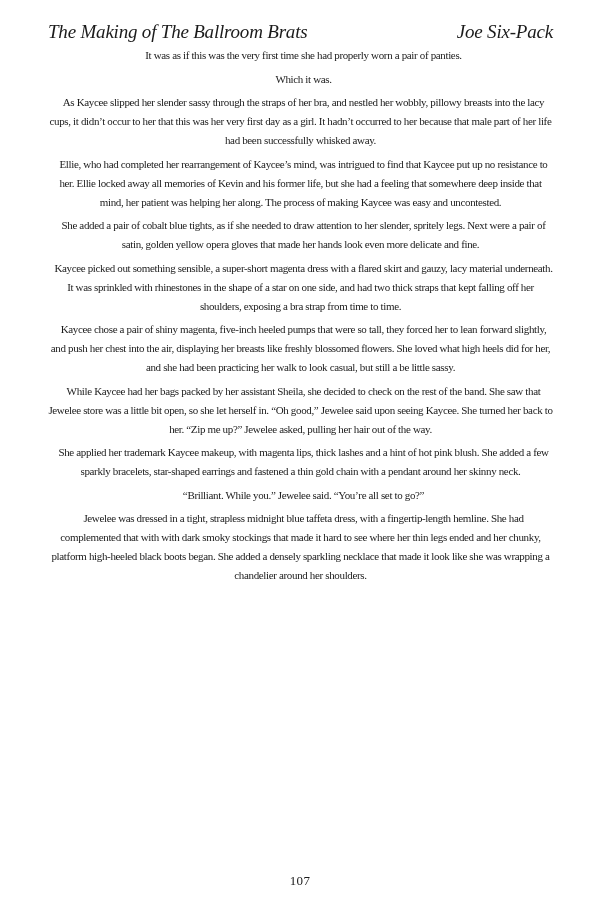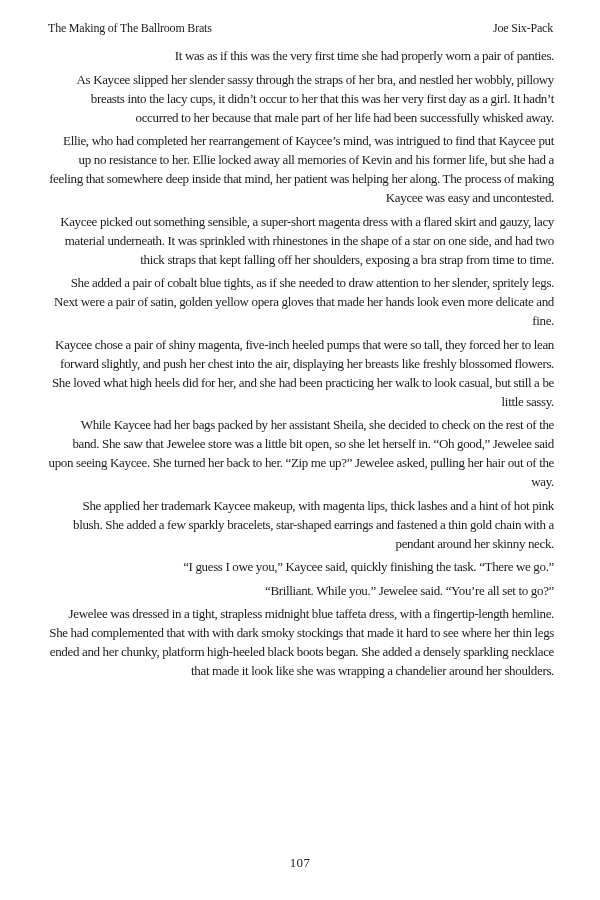--- a/index.html
+++ b/index.html
@@ -17,70 +17,71 @@
     overflow: hidden;
   }
   .running-header {
     position: absolute;
     top: 21px;
     left: 48px;
     right: 47px;
     display: flex;
     justify-content: space-between;
     align-items: baseline;
-    font-size: 12px;
+    font-style: italic;
+    font-size: 19px;
     letter-spacing: -0.2px;
     gap: 34px;
   }
   .content {
     position: absolute;
     top: 46px;
     left: 47px;
     width: 507px;
-    font-size: 13px;
+    font-size: 11px;
     line-height: 19px;
     letter-spacing: -0.35px;
-    text-align: right;
+    text-align: center;
     hyphens: auto;
     -webkit-hyphens: auto;
   }
   .content p {
     margin: 0 0 4.5px 0;
     text-indent: 6px;
   }
   .page-footer {
     position: absolute;
-    top: 855px;
+    top: 873px;
     left: 0;
     width: 100%;
     text-align: center;
     font-size: 13px;
     letter-spacing: 0.3px;
   }
 </style>
 </head>
 <body>
 
 <div class="page">
 
   <div class="running-header">
     <span>The Making of The Ballroom Brats</span>
     <span>Joe Six-Pack</span>
   </div>
 
   <div class="content">
     <p>It was as if this was the very first time she had properly worn a pair of panties.</p>
+    <p>Which it was.</p>
     <p>As Kaycee slipped her slender sassy through the straps of her bra, and nestled her wobbly, pillowy breasts into the lacy cups, it didn’t occur to her that this was her very first day as a girl. It hadn’t occurred to her because that male part of her life had been successfully whisked away.</p>
     <p>Ellie, who had completed her rearrangement of Kaycee’s mind, was intrigued to find that Kaycee put up no resistance to her. Ellie locked away all memories of Kevin and his former life, but she had a feeling that somewhere deep inside that mind, her patient was helping her along. The process of making Kaycee was easy and uncontested.</p>
+    <p>She added a pair of cobalt blue tights, as if she needed to draw attention to her slender, spritely legs. Next were a pair of satin, golden yellow opera gloves that made her hands look even more delicate and fine.</p>
     <p>Kaycee picked out something sensible, a super-short magenta dress with a flared skirt and gauzy, lacy material underneath. It was sprinkled with rhinestones in the shape of a star on one side, and had two thick straps that kept falling off her shoulders, exposing a bra strap from time to time.</p>
-    <p>She added a pair of cobalt blue tights, as if she needed to draw attention to her slender, spritely legs. Next were a pair of satin, golden yellow opera gloves that made her hands look even more delicate and fine.</p>
     <p>Kaycee chose a pair of shiny magenta, five-inch heeled pumps that were so tall, they forced her to lean forward slightly, and push her chest into the air, displaying her breasts like freshly blossomed flowers. She loved what high heels did for her, and she had been practicing her walk to look casual, but still a be little sassy.</p>
     <p>While Kaycee had her bags packed by her assistant Sheila, she decided to check on the rest of the band. She saw that Jewelee store was a little bit open, so she let herself in. “Oh good,” Jewelee said upon seeing Kaycee. She turned her back to her. “Zip me up?” Jewelee asked, pulling her hair out of the way.</p>
     <p>She applied her trademark Kaycee makeup, with magenta lips, thick lashes and a hint of hot pink blush. She added a few sparkly bracelets, star-shaped earrings and fastened a thin gold chain with a pendant around her skinny neck.</p>
-    <p>“I guess I owe you,” Kaycee said, quickly finishing the task. “There we go.”</p>
     <p>“Brilliant. While you.” Jewelee said. “You’re all set to go?”</p>
     <p>Jewelee was dressed in a tight, strapless midnight blue taffeta dress, with a fingertip-length hemline. She had complemented that with with dark smoky stockings that made it hard to see where her thin legs ended and her chunky, platform high-heeled black boots began. She added a densely sparkling necklace that made it look like she was wrapping a chandelier around her shoulders.</p>
   </div>
 
   <div class="page-footer">
     <span>107</span>
   </div>
 
 </div>
 

